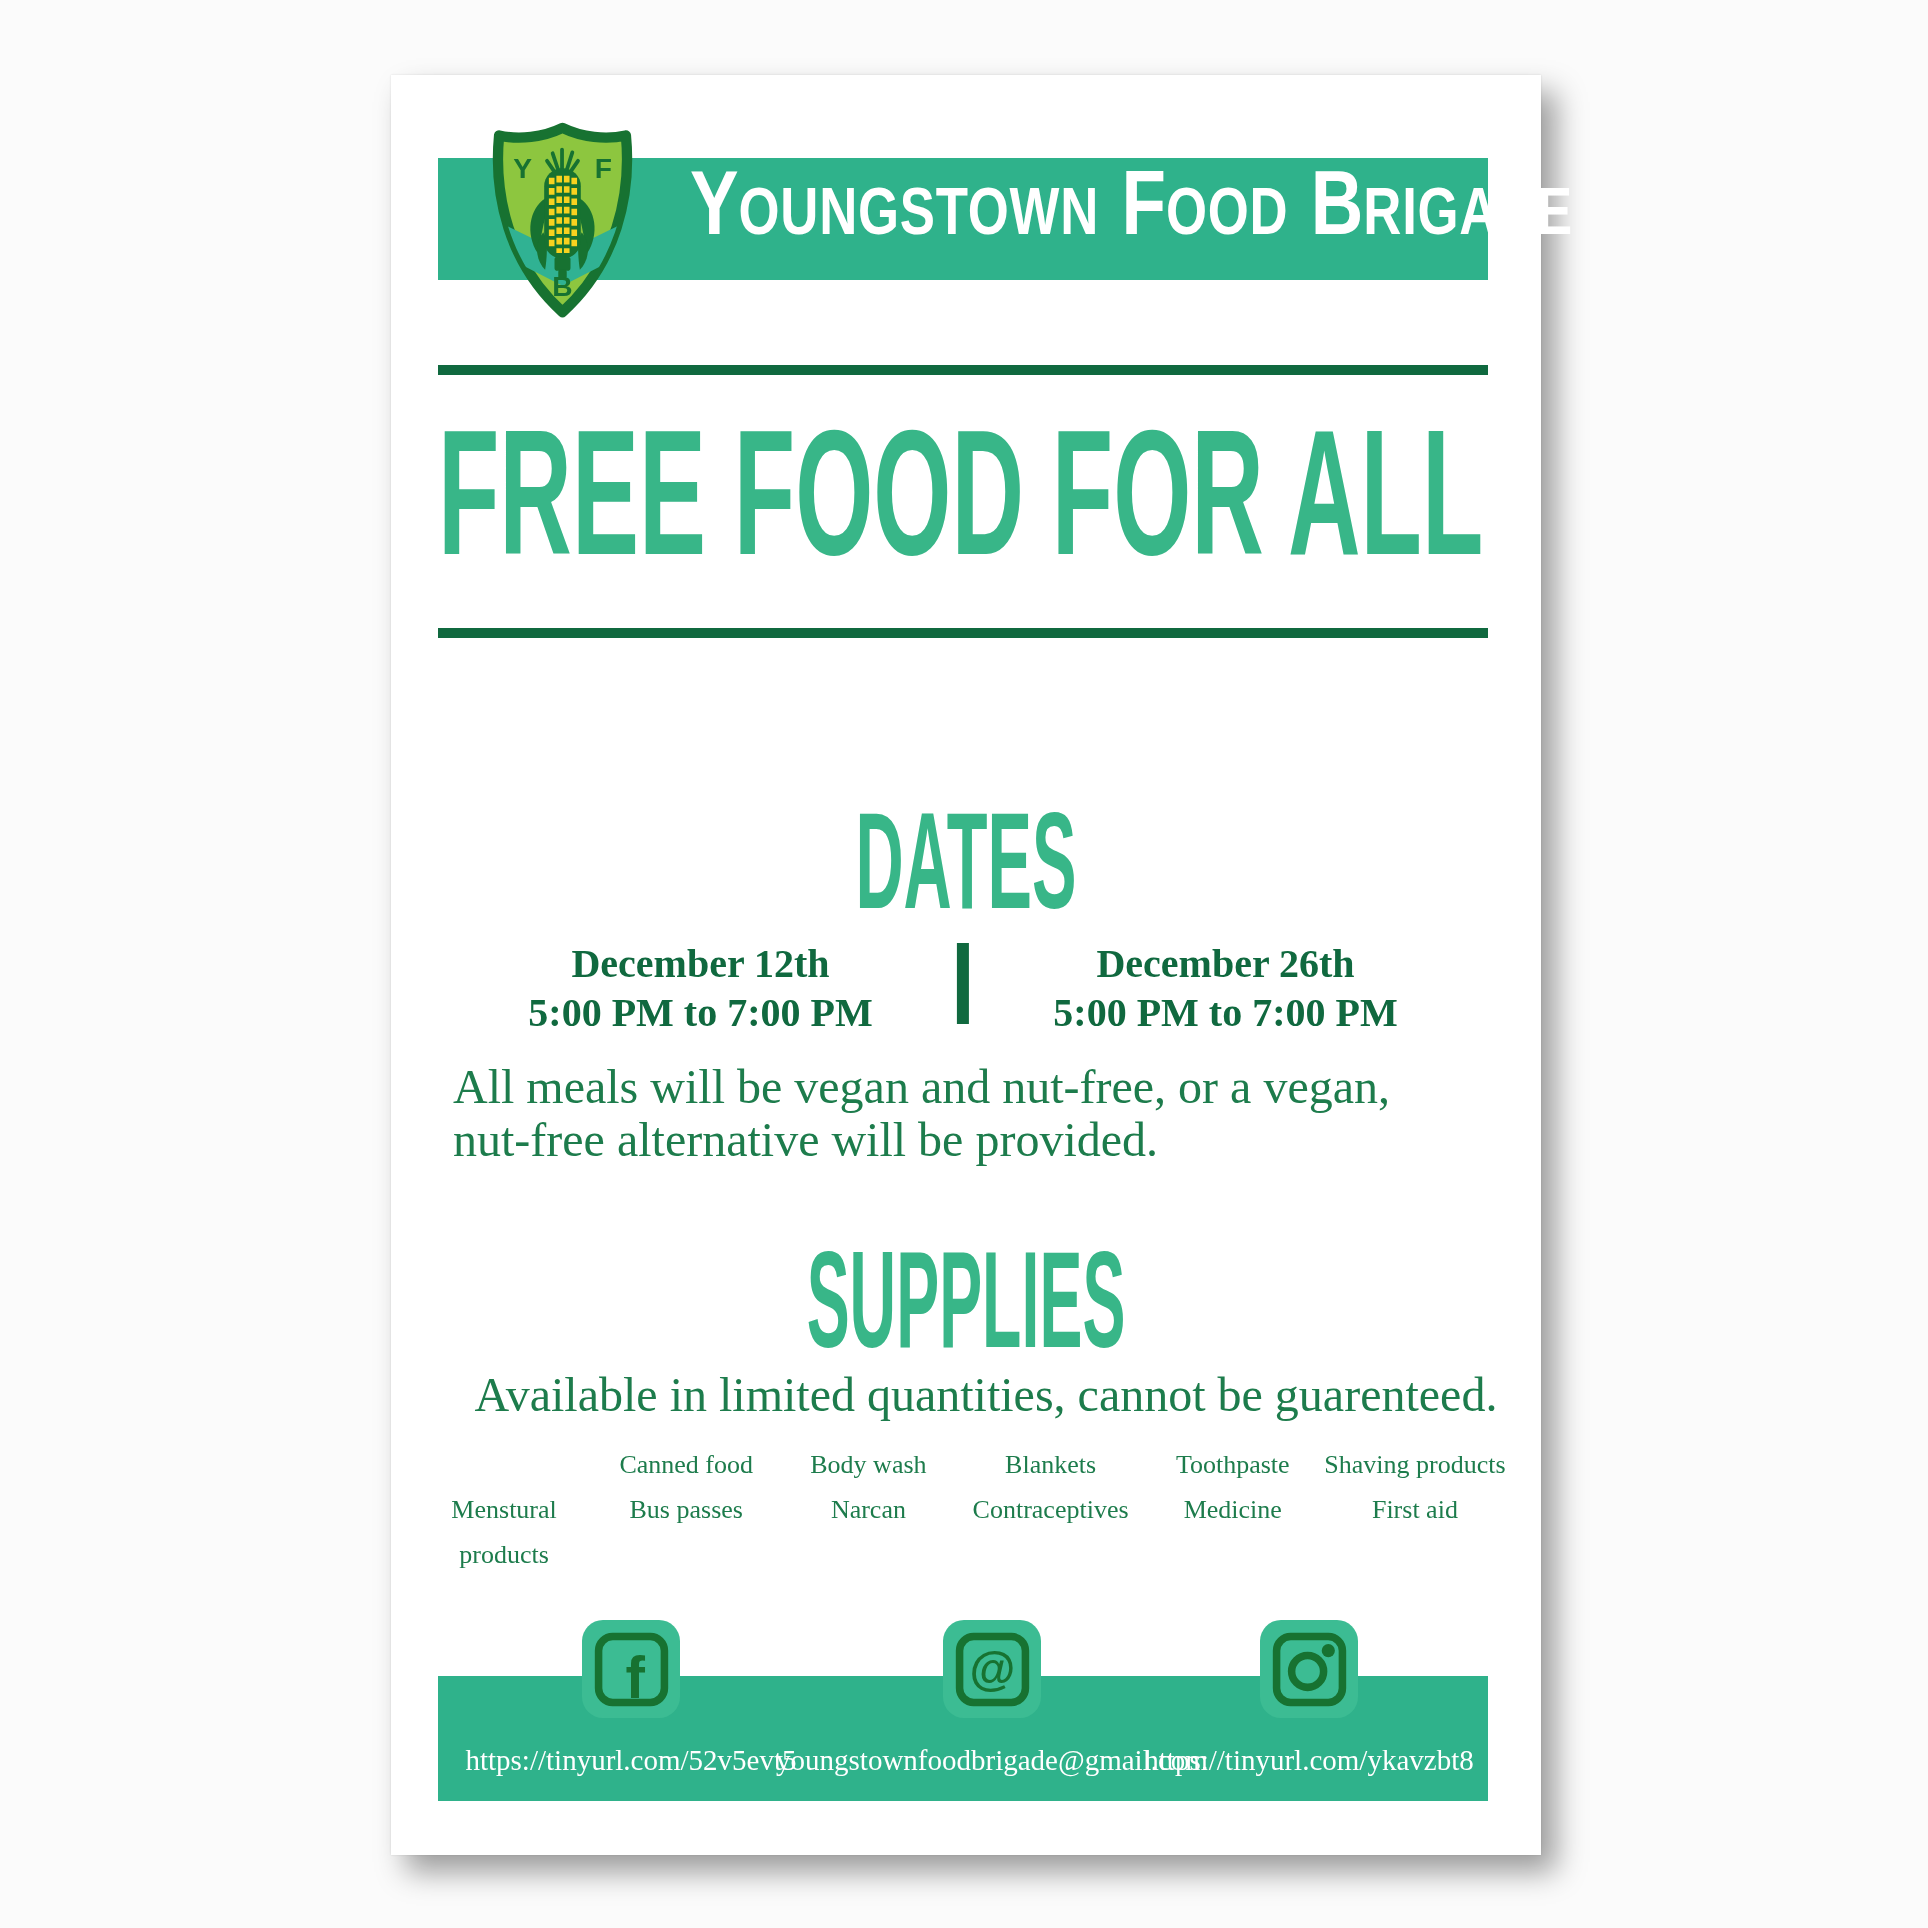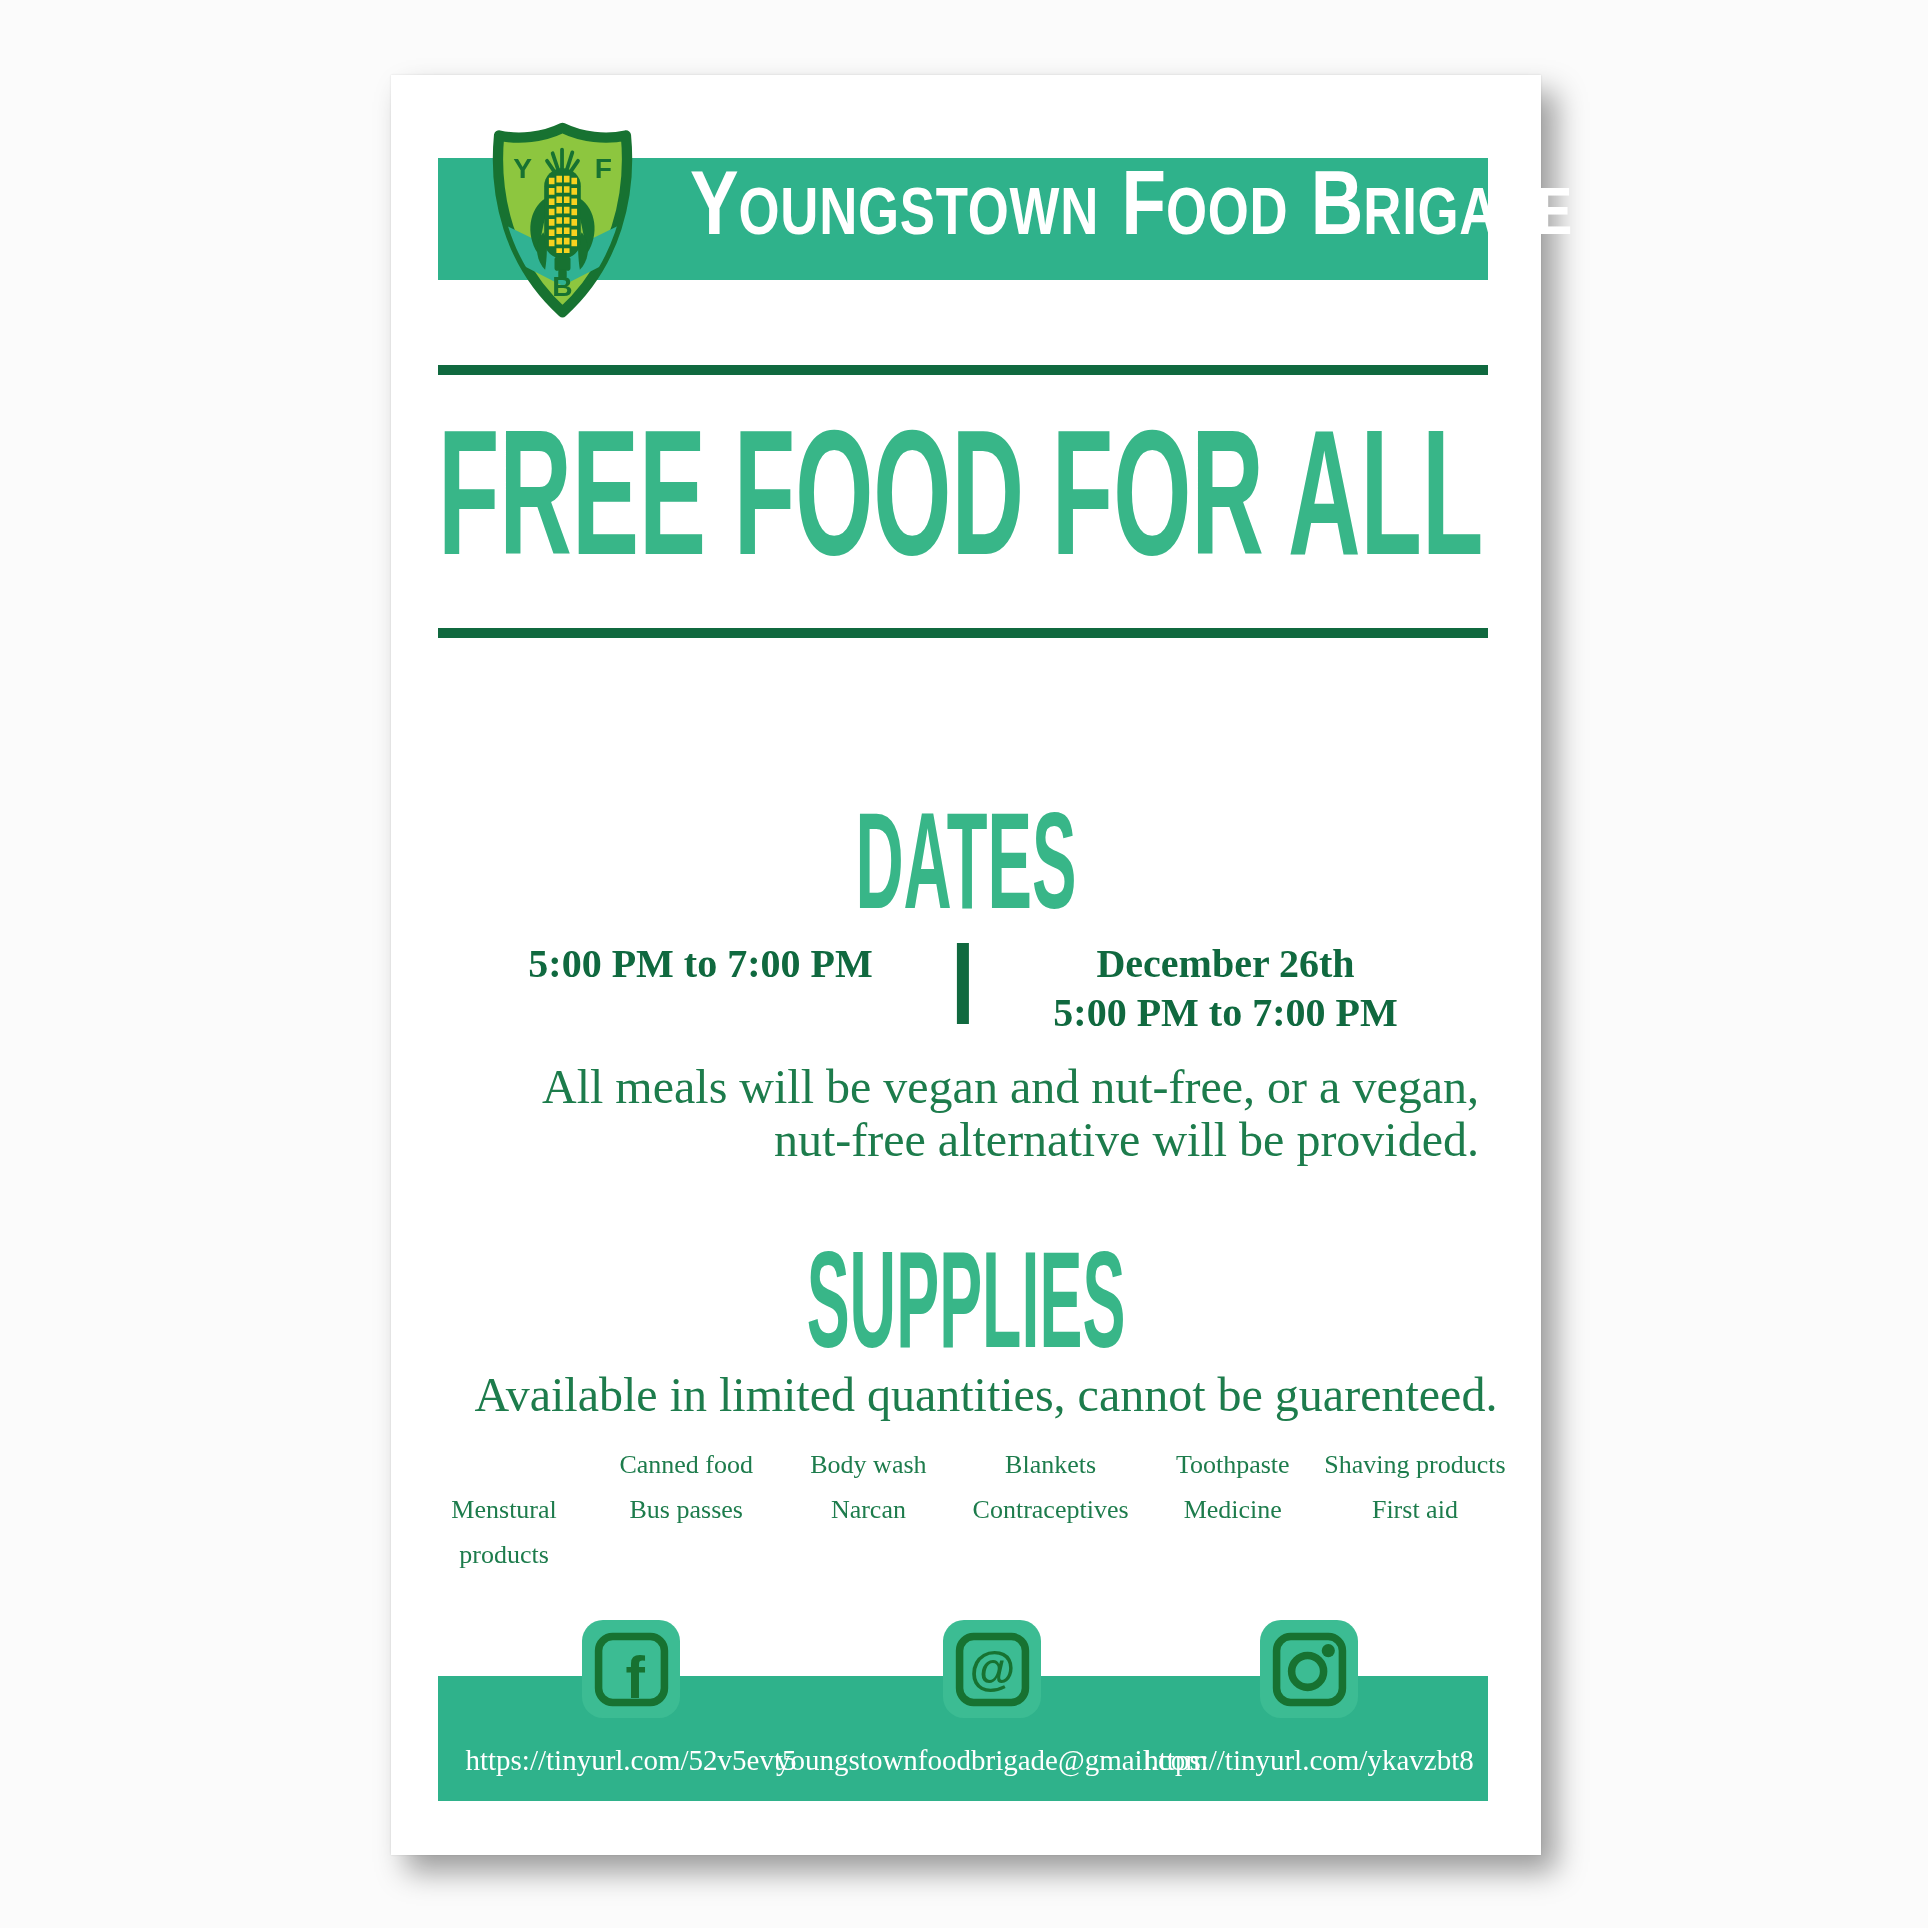--- a/index.html
+++ b/index.html
@@ -44,21 +44,21 @@
   .supplies-head{top:1173px;width:326px;height:105px;}
   
   .dates-row{position:absolute;left:47px;top:864px;width:1050px;height:94px;}
   .date-col{position:absolute;top:0;width:50%;text-align:center;font-weight:bold;
             font-size:40px;line-height:49px;color:var(--dark);}
   .date-col.left{left:0;}
   .date-col.right{right:0;}
   .date-bar{position:absolute;left:50%;top:3.8px;transform:translateX(-50%);
             width:12.2px;height:81px;background:var(--dark);}
   .meal-note{position:absolute;left:50%;transform:translateX(-50%);top:985px;width:1026px;
-             text-align:right;font-size:48px;line-height:53px;color:var(--textgreen);}
+             text-align:left;font-size:48px;line-height:53px;color:var(--textgreen);}
   
   .supplies-sub{position:absolute;left:0;top:1292px;width:100%;text-align:center;
                 font-size:48px;color:var(--textgreen);padding-left:20px;}
   .supplies-grid{position:absolute;left:22px;top:1367px;width:1093px;display:grid;
                  grid-template-columns:repeat(6,1fr);font-size:26px;line-height:45px;
                  color:var(--textgreen);text-align:center;}
   
   .footer-band{position:absolute;left:47px;top:1601px;width:1050px;height:125px;background:var(--band);}
   .channel-tile{position:absolute;top:1545px;width:98px;height:98px;border-radius:21px;
                 background:var(--tile);display:flex;align-items:center;justify-content:center;}
@@ -121,20 +121,21 @@
 
     <div class="rule rule2"></div>
 
 
     <svg class="sect-svg dates-head" viewBox="0 0 240 112">
       <text x="120" y="106" text-anchor="middle" font-size="146" textLength="236" lengthAdjust="spacingAndGlyphs">DATES</text>
     </svg>
 
     <div class="dates-row">
       <div class="date-col left">
+        <div>December 12th</div>
         <div>5:00 PM to 7:00 PM</div>
       </div>
       <div class="date-bar"></div>
       <div class="date-col right">
         <div>December 26th</div>
         <div>5:00 PM to 7:00 PM</div>
       </div>
     </div>
 
     <div class="meal-note">All meals will be vegan and nut-free, or a vegan, nut-free alternative will be provided.</div>

